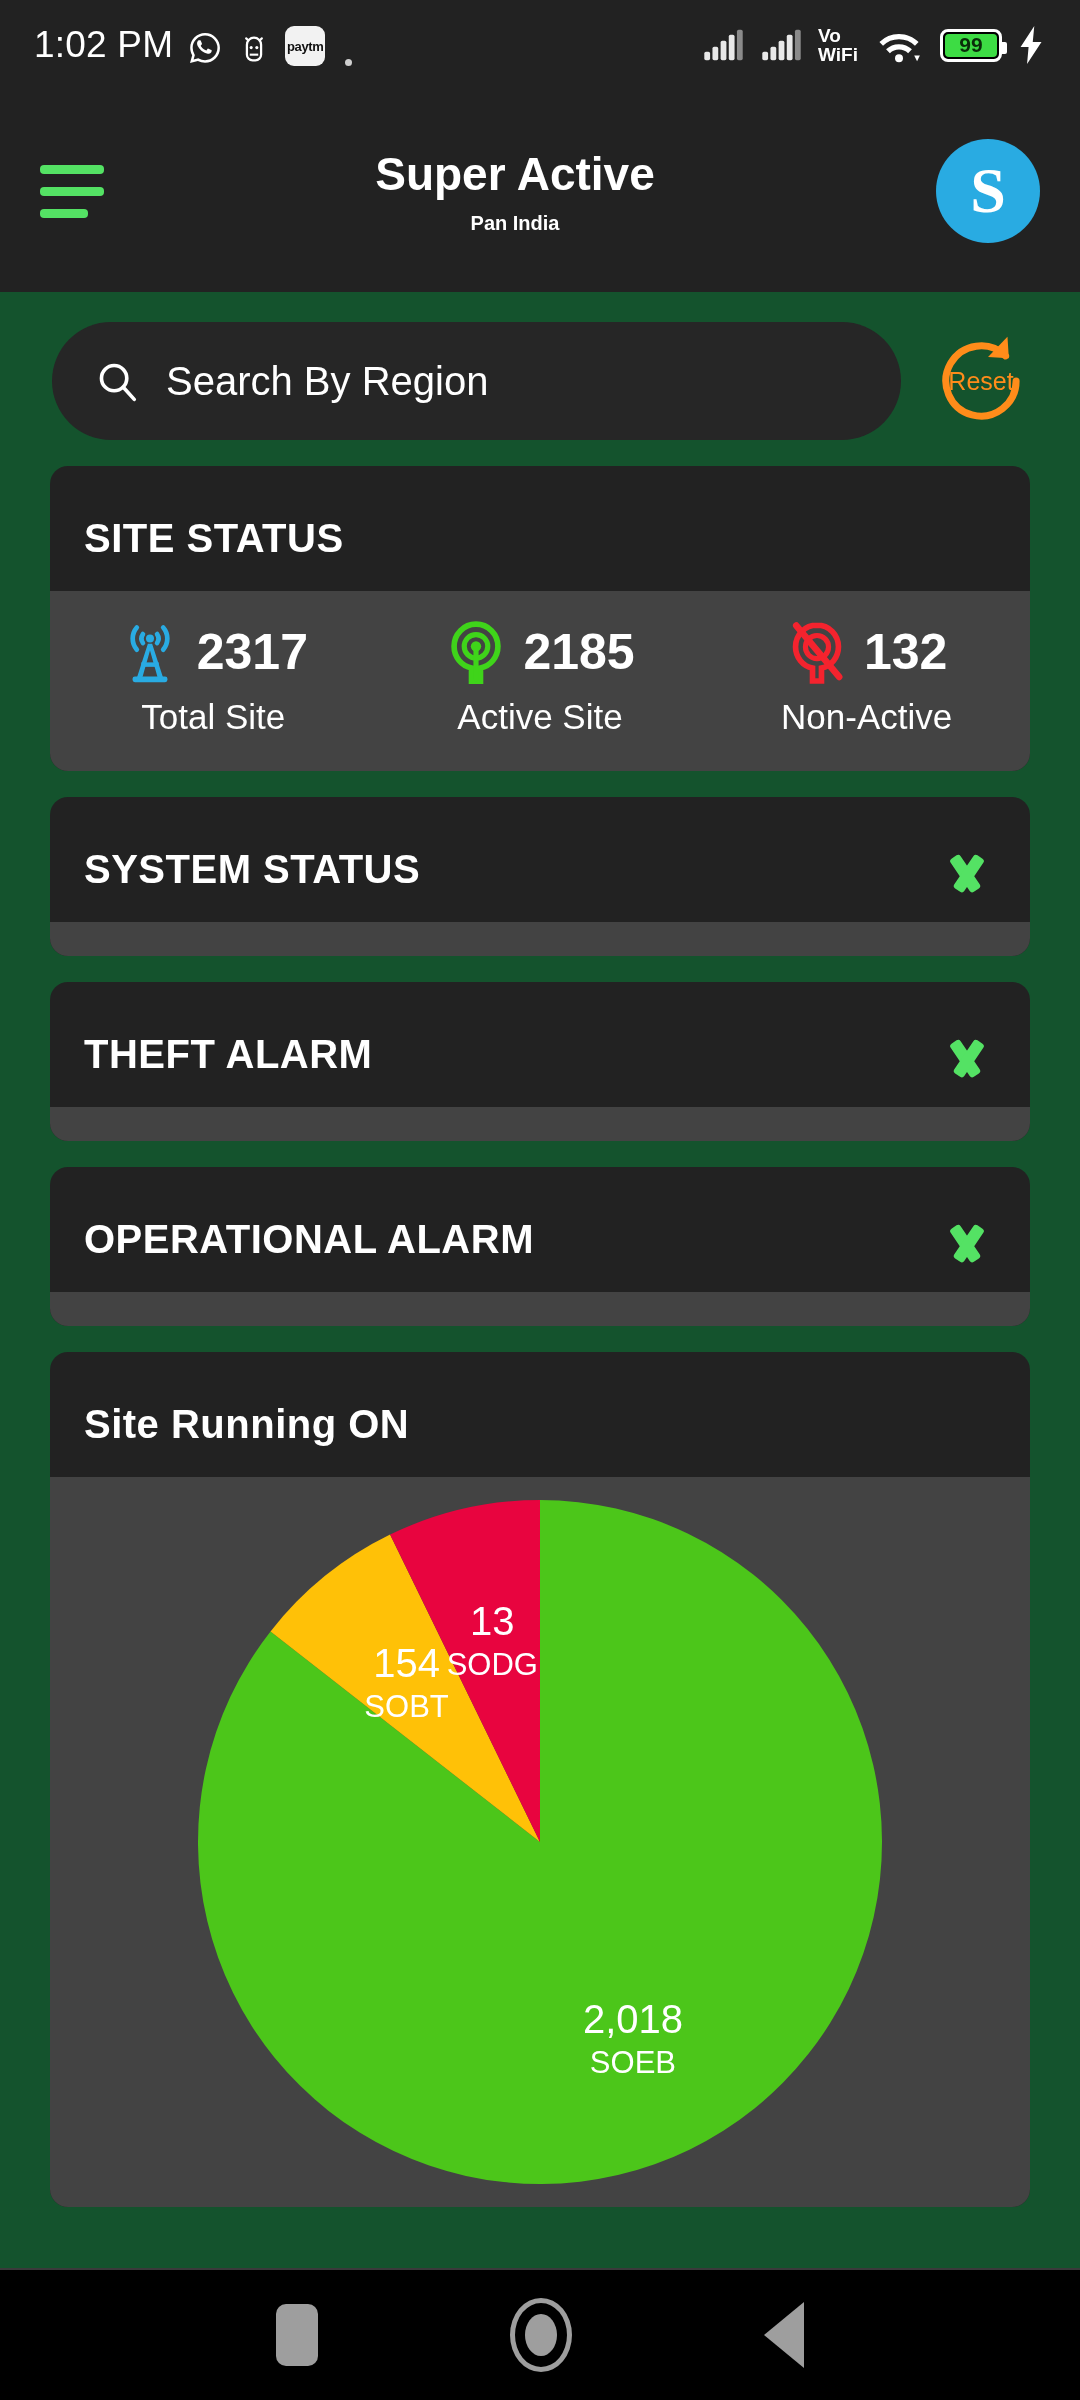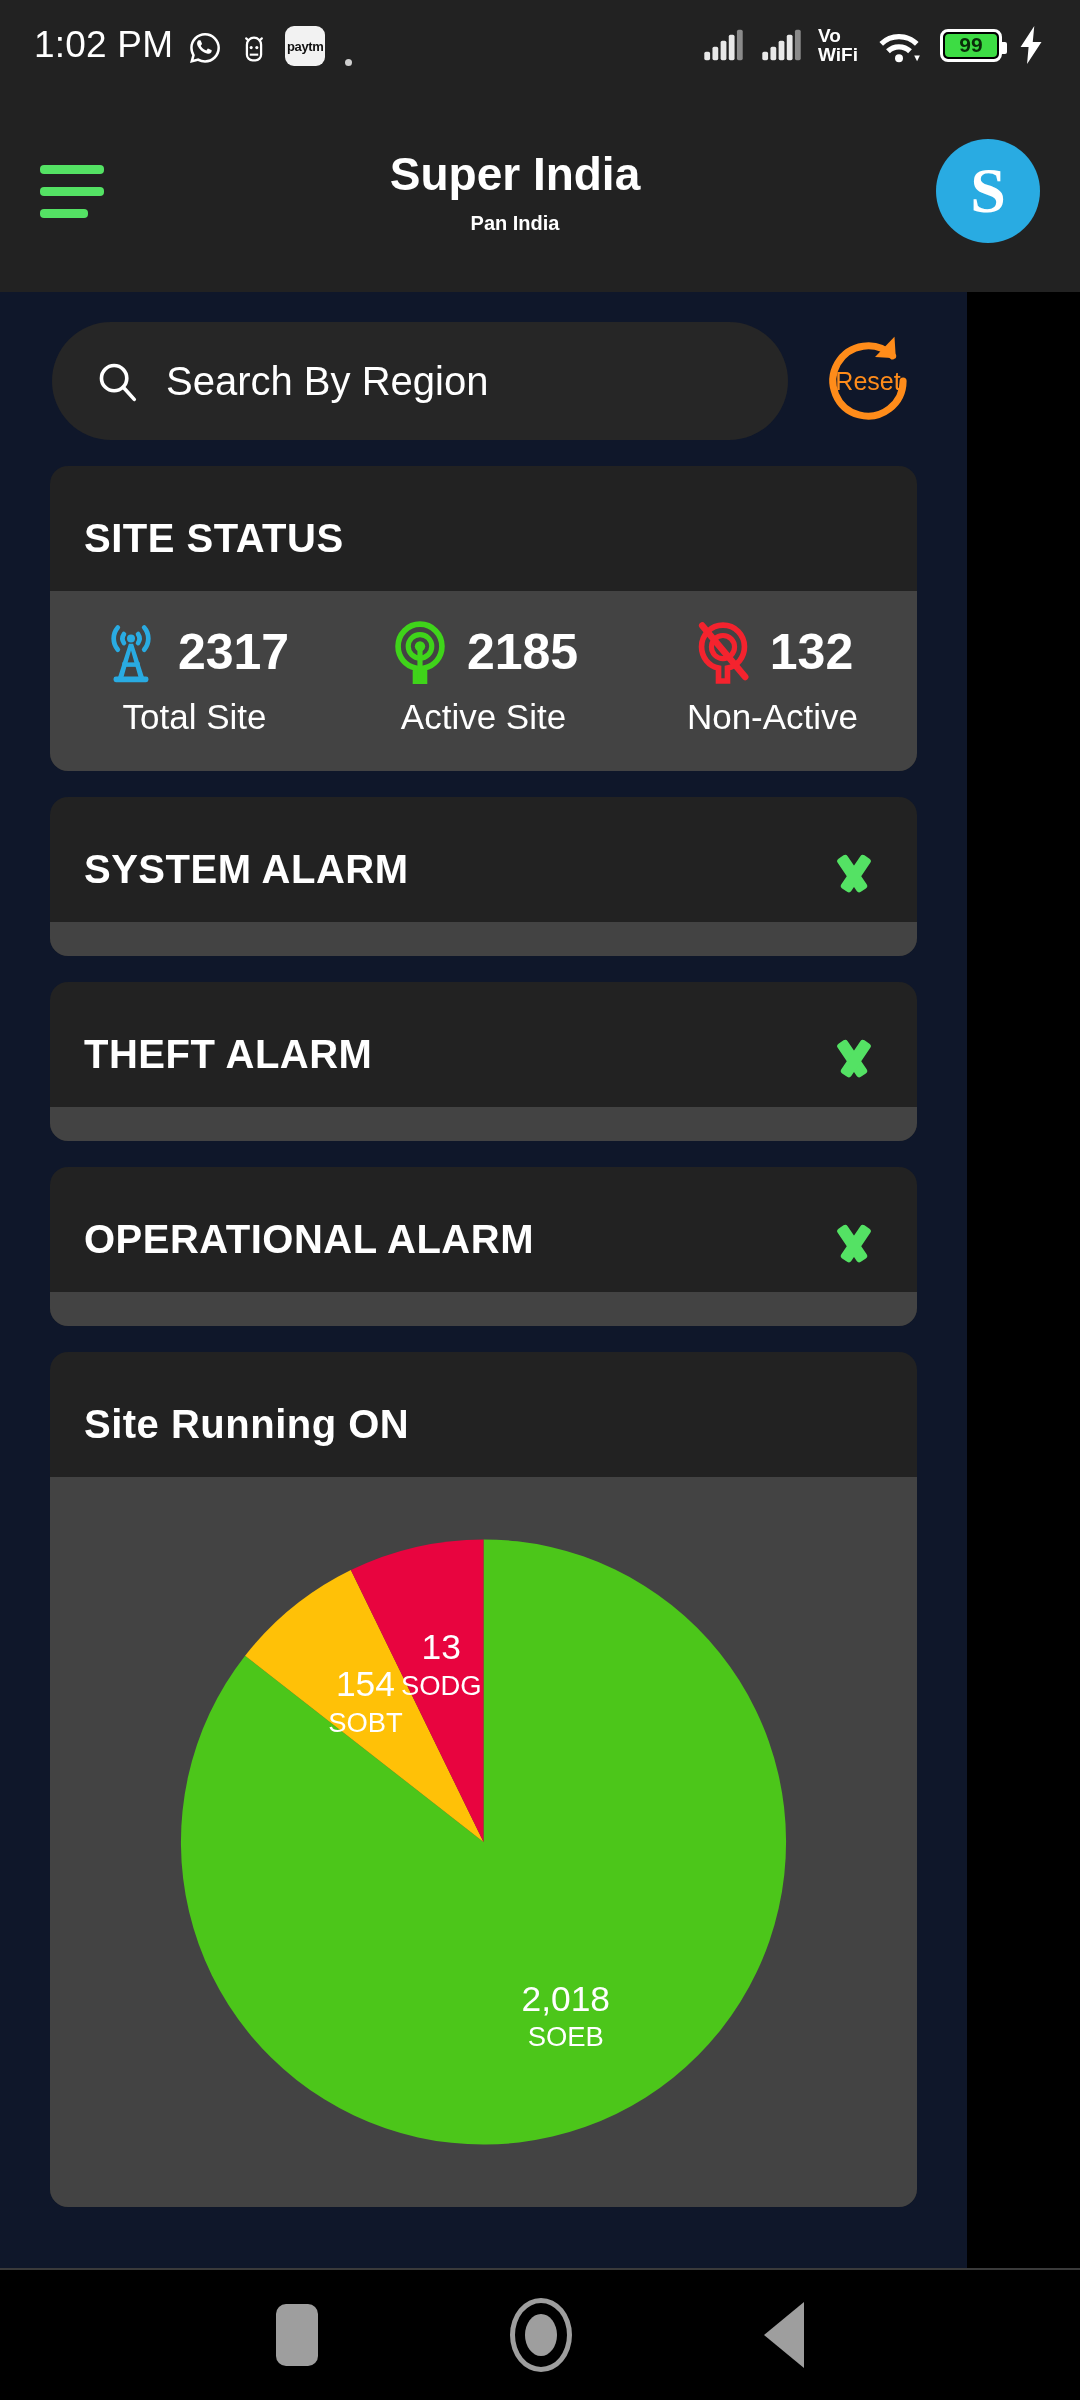--- a/index.html
+++ b/index.html
@@ -61,21 +61,21 @@
   .header-titles { flex:1; text-align:center; margin-left:-10px; }
   .header-title { color:#fff; font-size:46px; font-weight:bold; line-height:52px; }
   .header-sub { color:#fff; font-size:20px; font-weight:bold; margin-top:12px; }
   .avatar {
     width:104px; height:104px; border-radius:50%; background:#29ABE2;
     display:flex; align-items:center; justify-content:center;
     color:#fff; font-size:64px; font-weight:bold; font-family:"Liberation Serif", serif;
   }
 
   
-  .content { position:absolute; top:292px; left:0; width:967px; height:1976px; background:#0f172a; }
+  .content { position:absolute; top:292px; left:0; width:1080px; height:1976px; background:#14532d; }
 
   
   .search-row { display:flex; align-items:center; padding:30px 45px 0 52px; gap:26px; }
   .searchbar {
     flex:1; height:118px; background:#262626; border-radius:60px;
     display:flex; align-items:center; padding:0 42px; gap:26px;
   }
   .search-ph { color:#ffffff; font-size:40px; font-weight:500; }
   .reset-btn {
     width:108px; height:108px; position:relative;
@@ -204,21 +204,21 @@
     </div>
   </div>
 
   <div class="header">
     <div class="hamburger">
       <span></span>
       <span></span>
       <span></span>
     </div>
     <div class="header-titles">
-      <div class="header-title">Super India</div>
+      <div class="header-title">Super Active</div>
       <div class="header-sub">Pan India</div>
     </div>
     <div class="avatar">S</div>
   </div>
 
   <div class="content">
 
     <div class="search-row">
       <div class="searchbar">
         <span class="ico">
@@ -294,21 +294,21 @@
             </div>
             <span class="stat-label">Non-Active</span>
           </div>
 
         </div>
       </div>
     </div>
 
     <div class="card">
       <div class="card-head">
-        <span class="card-title">SYSTEM ALARM</span>
+        <span class="card-title">SYSTEM STATUS</span>
         <span class="chev"></span>
       </div>
       <div class="card-body thin"></div>
     </div>
 
     <div class="card">
       <div class="card-head">
         <span class="card-title">THEFT ALARM</span>
         <span class="chev"></span>
       </div>

